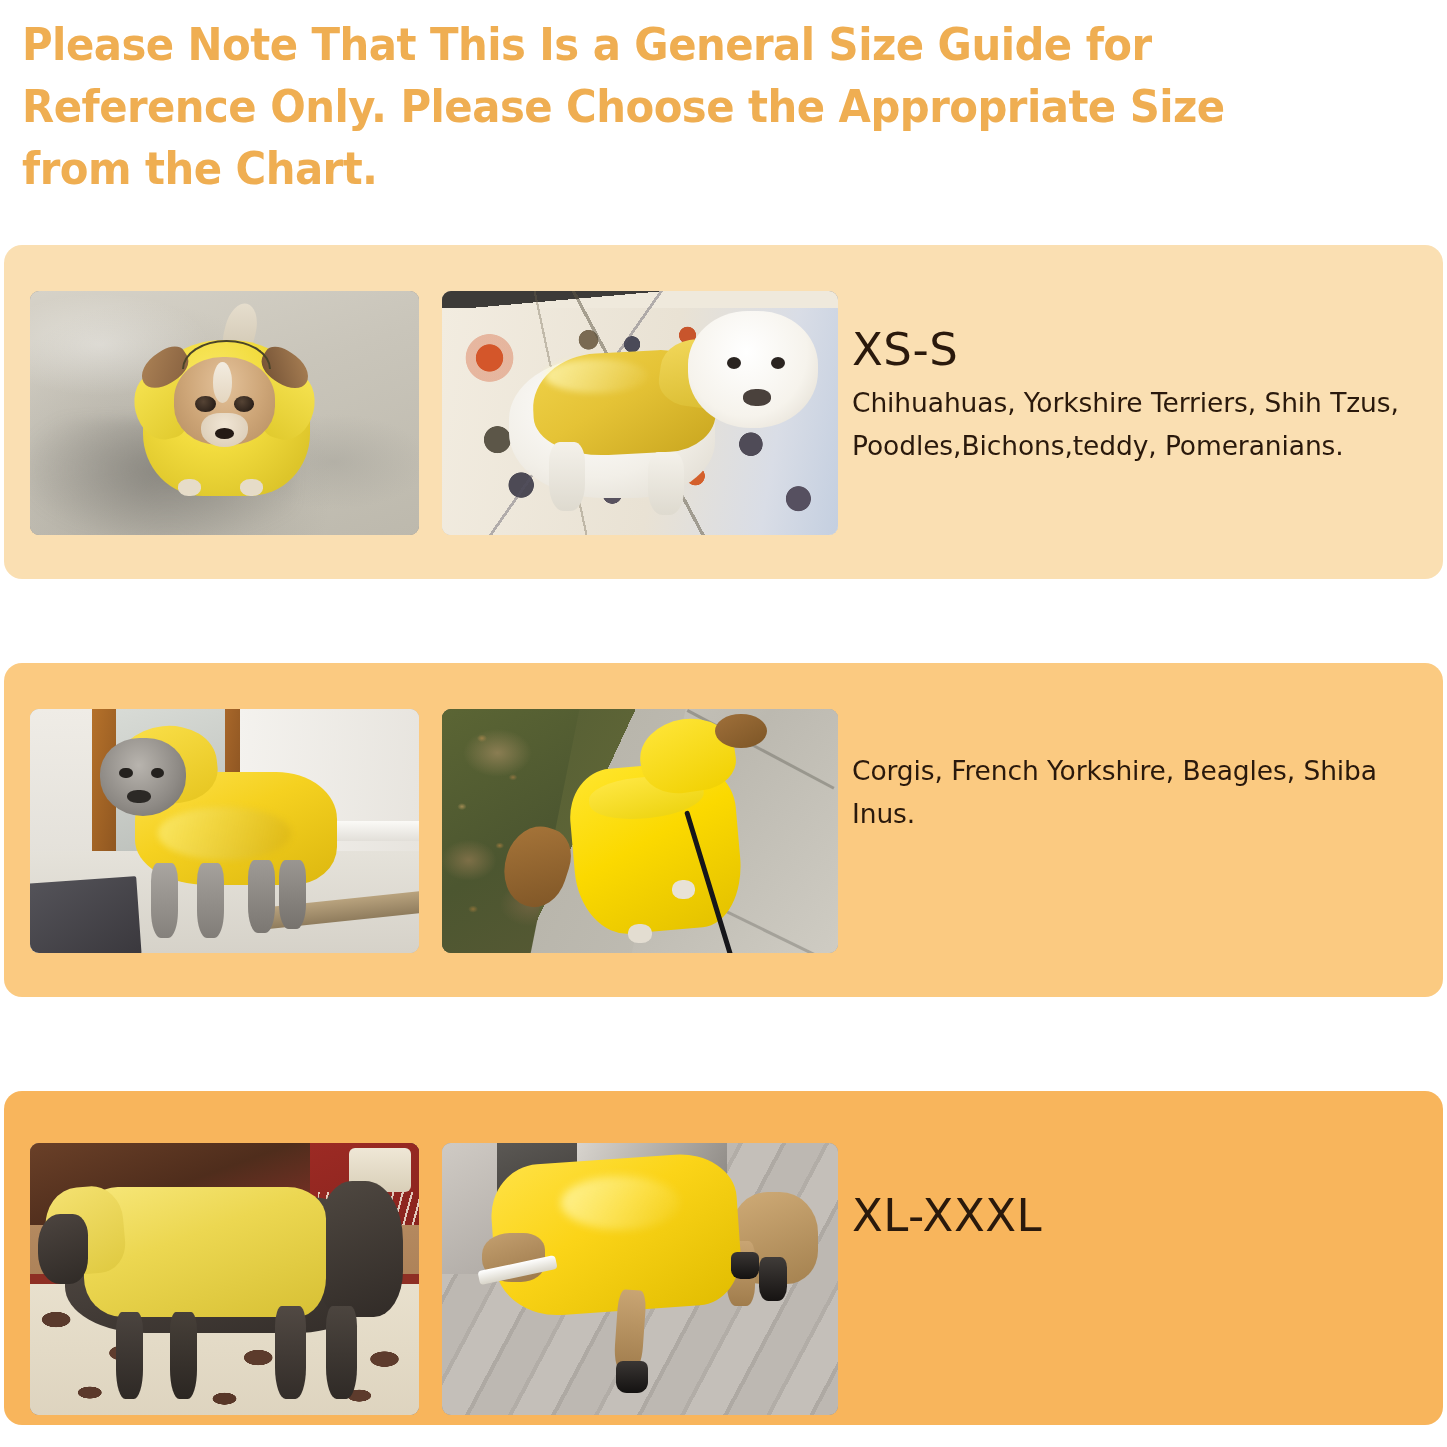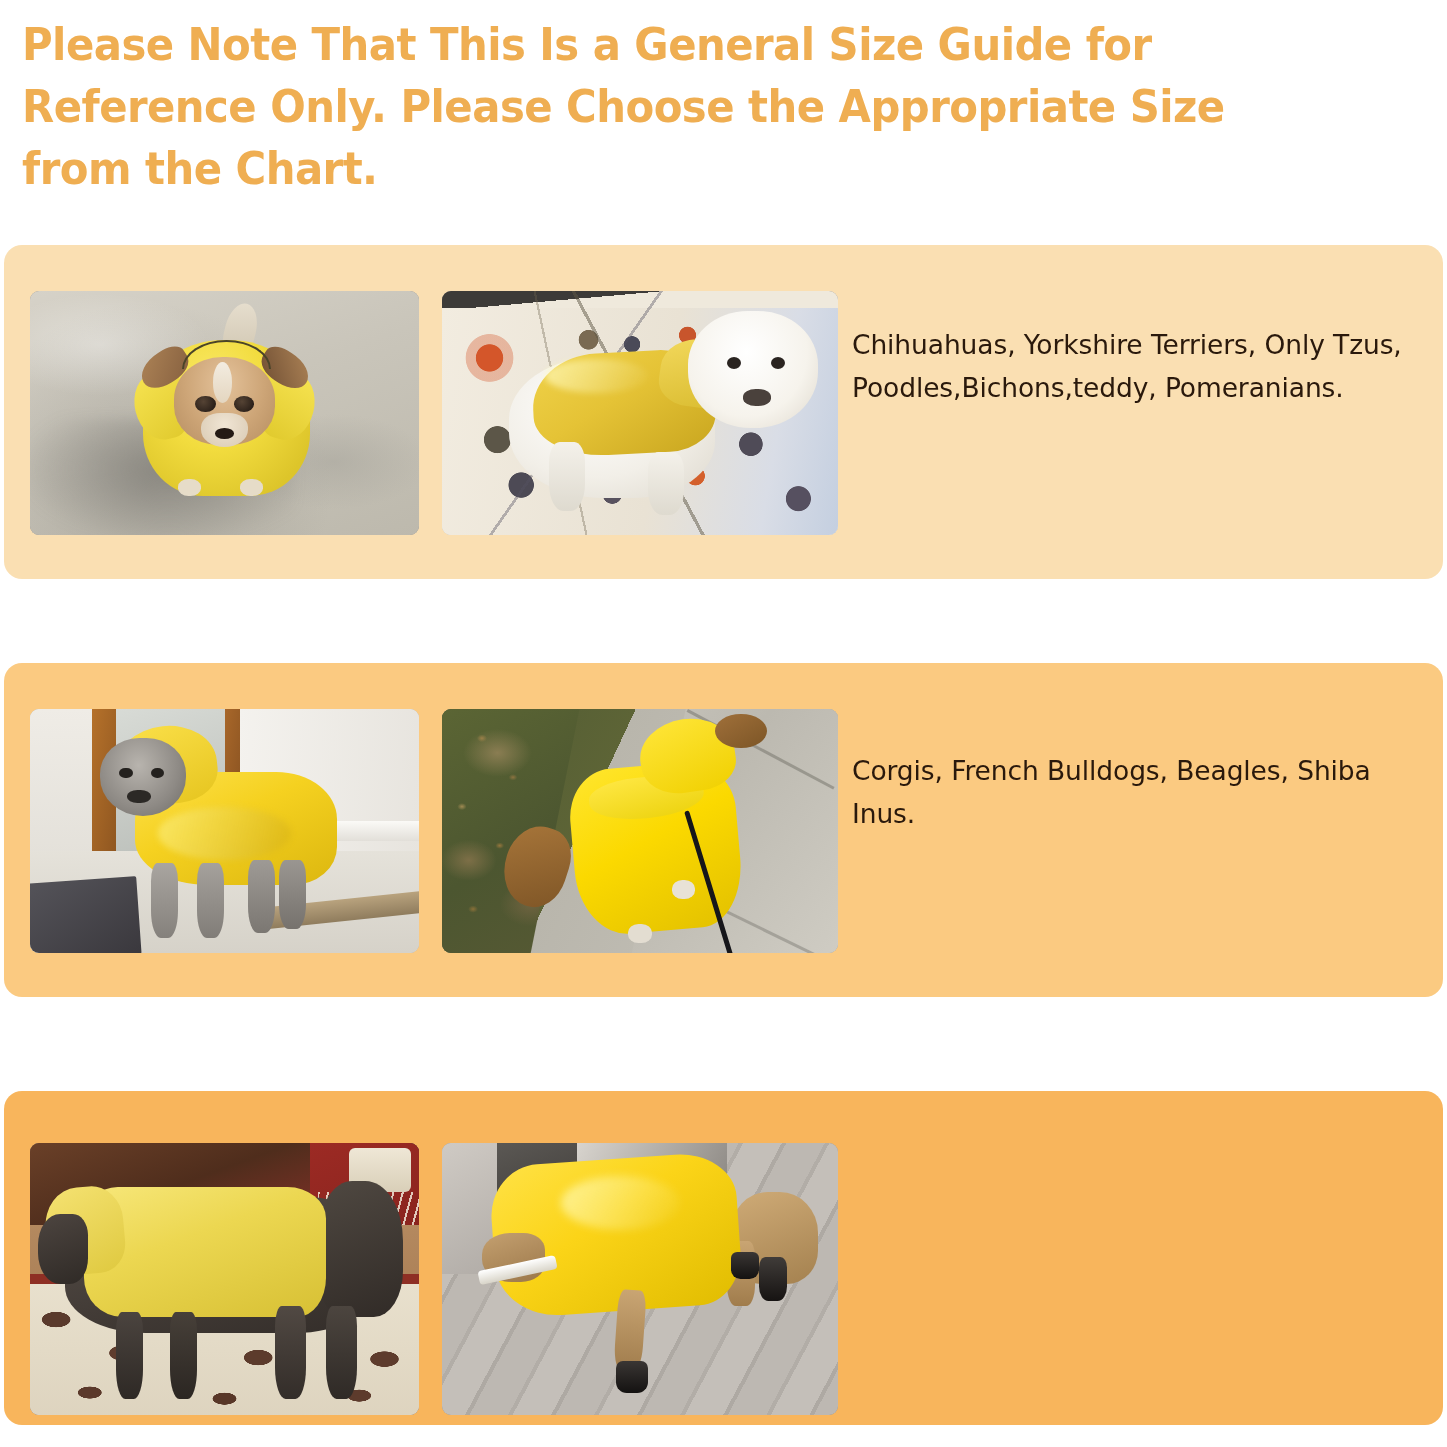--- a/index.html
+++ b/index.html
@@ -426,21 +426,22 @@
         <div class="layer p2-head"></div>
         <div class="layer p2-eye-l"></div>
         <div class="layer p2-eye-r"></div>
         <div class="layer p2-nose"></div>
         <div class="layer p2-leg-f"></div>
         <div class="layer p2-leg-b"></div>
       </div>
     </div>
 
     <div class="textblock">
-      <div class="size-desc">Chihuahuas, Yorkshire Terriers, Only Tzus, Poodles,Bichons,teddy, Pomeranians.</div>
+      <div class="size-label">XS-S</div>
+      <div class="size-desc">Chihuahuas, Yorkshire Terriers, Shih Tzus, Poodles,Bichons,teddy, Pomeranians.</div>
     </div>
   </div>
 
   <div class="panel panel-2">
 
     <div class="photo photo-a">
       <div class="scene">
         <div class="layer door-scene"></div>
         <div class="layer door-wall-l"></div>
         <div class="layer door-frame"></div>
@@ -478,21 +479,21 @@
         <div class="layer p4-collar"></div>
         <div class="layer p4-hood"></div>
         <div class="layer p4-headpeek"></div>
         <div class="layer p4-paw1"></div>
         <div class="layer p4-paw2"></div>
         <div class="layer p4-leash"></div>
       </div>
     </div>
 
     <div class="textblock">
-      <div class="size-desc">Corgis, French Bulldogs, Beagles, Shiba Inus.</div>
+      <div class="size-desc">Corgis, French Yorkshire, Beagles, Shiba Inus.</div>
     </div>
   </div>
 
   <div class="panel panel-3">
 
     <div class="photo photo-a">
       <div class="scene">
         <div class="layer rug-scene"></div>
         <div class="layer rug-wallback"></div>
         <div class="layer rug-sofa"></div>
@@ -526,16 +527,17 @@
         <div class="layer p6-head"></div>
         <div class="layer p6-reflect"></div>
         <div class="layer p6-leg-a"></div>
         <div class="layer p6-boot-a"></div>
         <div class="layer p6-boot-b"></div>
         <div class="layer p6-boot-c"></div>
       </div>
     </div>
 
     <div class="textblock">
+      <div class="size-label">XL-XXXL</div>
     </div>
   </div>
 
 </div>
 
 </body></html>

